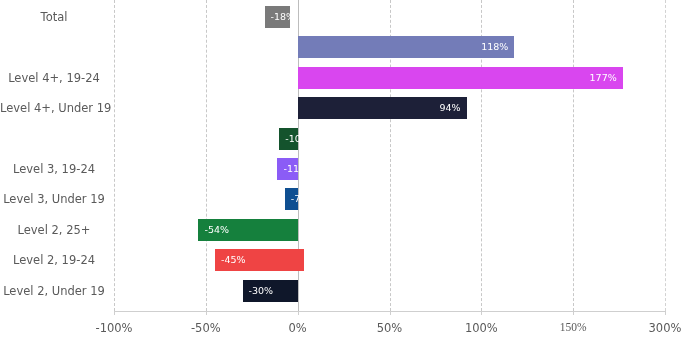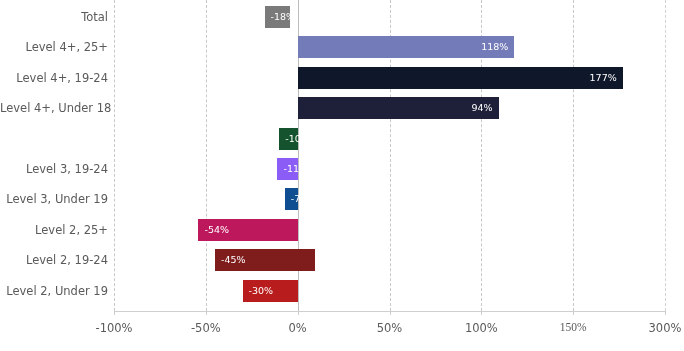--- a/index.html
+++ b/index.html
@@ -28,21 +28,21 @@
     position: absolute;
     left: 0;
     top: 0;
     width: 108px;
     height: 311px;
   }
   .cat-label {
     position: absolute;
     right: 0;
     width: 108px;
-    text-align: right;
+    text-align: center;
     font-size: 11.5px;
     color: #5a5a5a;
     white-space: nowrap;
     line-height: 12px;
   }
 
   
   .plot {
     position: absolute;
     left: 114px;
@@ -109,23 +109,22 @@
     white-space: nowrap;
   }
 </style>
 </head>
 <body>
 
 <div id="chart-root">
 
   <div class="cat-labels">
       <div class="cat-label" style="top: 11px;">Total</div>
-      <div class="cat-label" style="top: 41.4px;">Level 4+, 25+</div>
       <div class="cat-label" style="top: 71.8px;">Level 4+, 19-24</div>
-      <div class="cat-label" style="top: 102.2px;">Level 4+, Under 18</div>
+      <div class="cat-label" style="top: 102.2px;">Level 4+, Under 19</div>
       <div class="cat-label" style="top: 163px;">Level 3, 19-24</div>
       <div class="cat-label" style="top: 193.4px;">Level 3, Under 19</div>
       <div class="cat-label" style="top: 223.8px;">Level 2, 25+</div>
       <div class="cat-label" style="top: 254.2px;">Level 2, 19-24</div>
       <div class="cat-label" style="top: 284.6px;">Level 2, Under 19</div>
     </div>
 
   <div class="plot">
       <div class="gridline" style="left: 0px;"></div>
       <div class="gridline" style="left: 91.8333px;"></div>
@@ -133,42 +132,42 @@
       <div class="gridline" style="left: 275.5px;"></div>
       <div class="gridline" style="left: 367.333px;"></div>
       <div class="gridline" style="left: 459.167px;"></div>
       <div class="gridline edge-right" style="left: 551px;"></div>
       <div class="bar" title="Total -18%" style="left: 150.607px; width: 25px; top: 6px; background: rgb(122, 122, 122);">
         <span class="bar-value neg">-18%</span>
       </div>
       <div class="bar" title="Level 4+, 25+ 118%" style="left: 183.667px; width: 216.727px; top: 36.4px; background: rgb(115, 124, 184);">
         <span class="bar-value pos">118%</span>
       </div>
-      <div class="bar" title="Level 4+, 19-24 177%" style="left: 183.667px; width: 325.09px; top: 66.8px; background: #0f172a;">
+      <div class="bar" title="Level 4+, 19-24 177%" style="left: 183.667px; width: 325.09px; top: 66.8px; background: #d946ef;">
         <span class="bar-value pos">177%</span>
       </div>
-      <div class="bar" title="Level 4+, Under 19 94%" style="left: 183.667px; width: 201px; top: 97.2px; background: rgb(29, 32, 56); text-decoration: underline;">
+      <div class="bar" title="Level 4+, Under 19 94%" style="left: 183.667px; width: 169px; top: 97.2px; background: rgb(29, 32, 56); text-decoration: underline;">
         <span class="bar-value pos">94%</span>
       </div>
       <div class="bar" title="Level 3, 25+ -10%" style="left: 165.3px; width: 18.3667px; top: 127.6px; background: #14532d;">
         <span class="bar-value neg">-10%</span>
       </div>
       <div class="bar" title="Level 3, 19-24 -11%" style="left: 163.463px; width: 20.2033px; top: 158px; background: #8b5cf6;">
         <span class="bar-value neg">-11%</span>
       </div>
       <div class="bar" title="Level 3, Under 19 -7%" style="left: 170.81px; width: 12.8567px; top: 188.4px; background: rgb(15, 79, 145);">
         <span class="bar-value neg">-7%</span>
       </div>
-      <div class="bar" title="Level 2, 25+ -54%" style="left: 84.4867px; width: 99.18px; top: 218.8px; background: #be185d; padding-left: 8px;">
+      <div class="bar" title="Level 2, 25+ -54%" style="left: 84.4867px; width: 99.18px; top: 218.8px; background: #15803d; padding-left: 8px;">
         <span class="bar-value neg">-54%</span>
       </div>
-      <div class="bar" title="Level 2, 19-24 -45%" style="left: 101.017px; width: 100px; top: 249.2px; background: #7f1d1d;">
+      <div class="bar" title="Level 2, 19-24 -45%" style="left: 101.017px; width: 89px; top: 249.2px; background: #ef4444;">
         <span class="bar-value neg">-45%</span>
       </div>
-      <div class="bar" title="Level 2, Under 19 -30%" style="left: 128.567px; width: 55.1px; top: 279.6px; background: #b91c1c;">
+      <div class="bar" title="Level 2, Under 19 -30%" style="left: 128.567px; width: 55.1px; top: 279.6px; background: #0f172a;">
         <span class="bar-value neg">-30%</span>
       </div>
     </div>
 
   <div class="axis-line"></div>
 
   <div id="xaxis-layer">
       <div class="tick" style="left: 114px;"></div>
       <div class="xtick-label" style="left: 114px;">-100%</div>
       <div class="tick" style="left: 205.833px;"></div>

